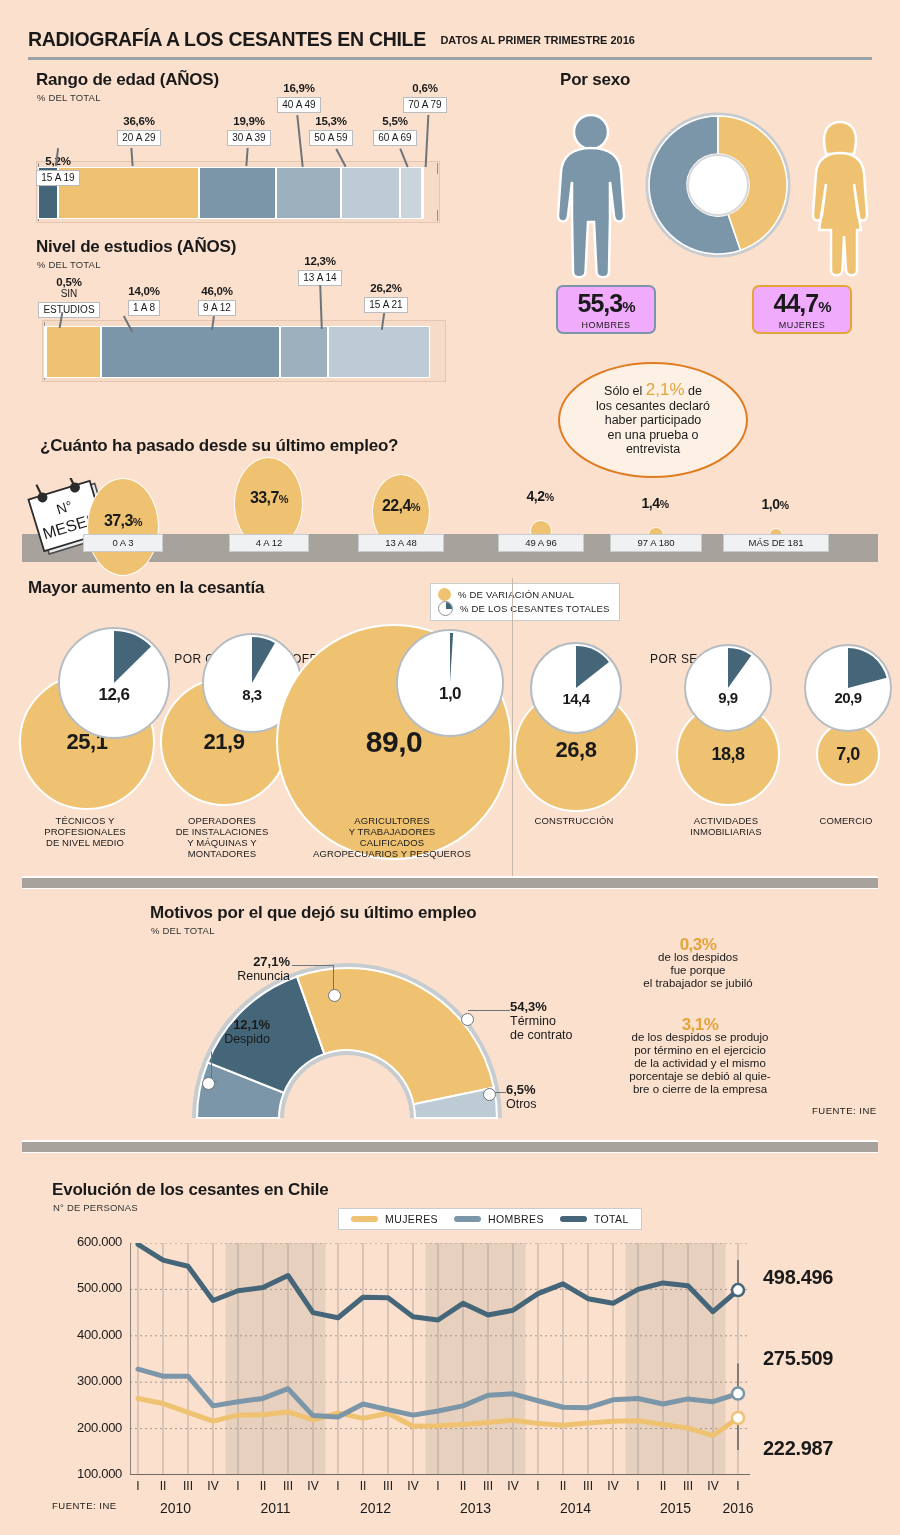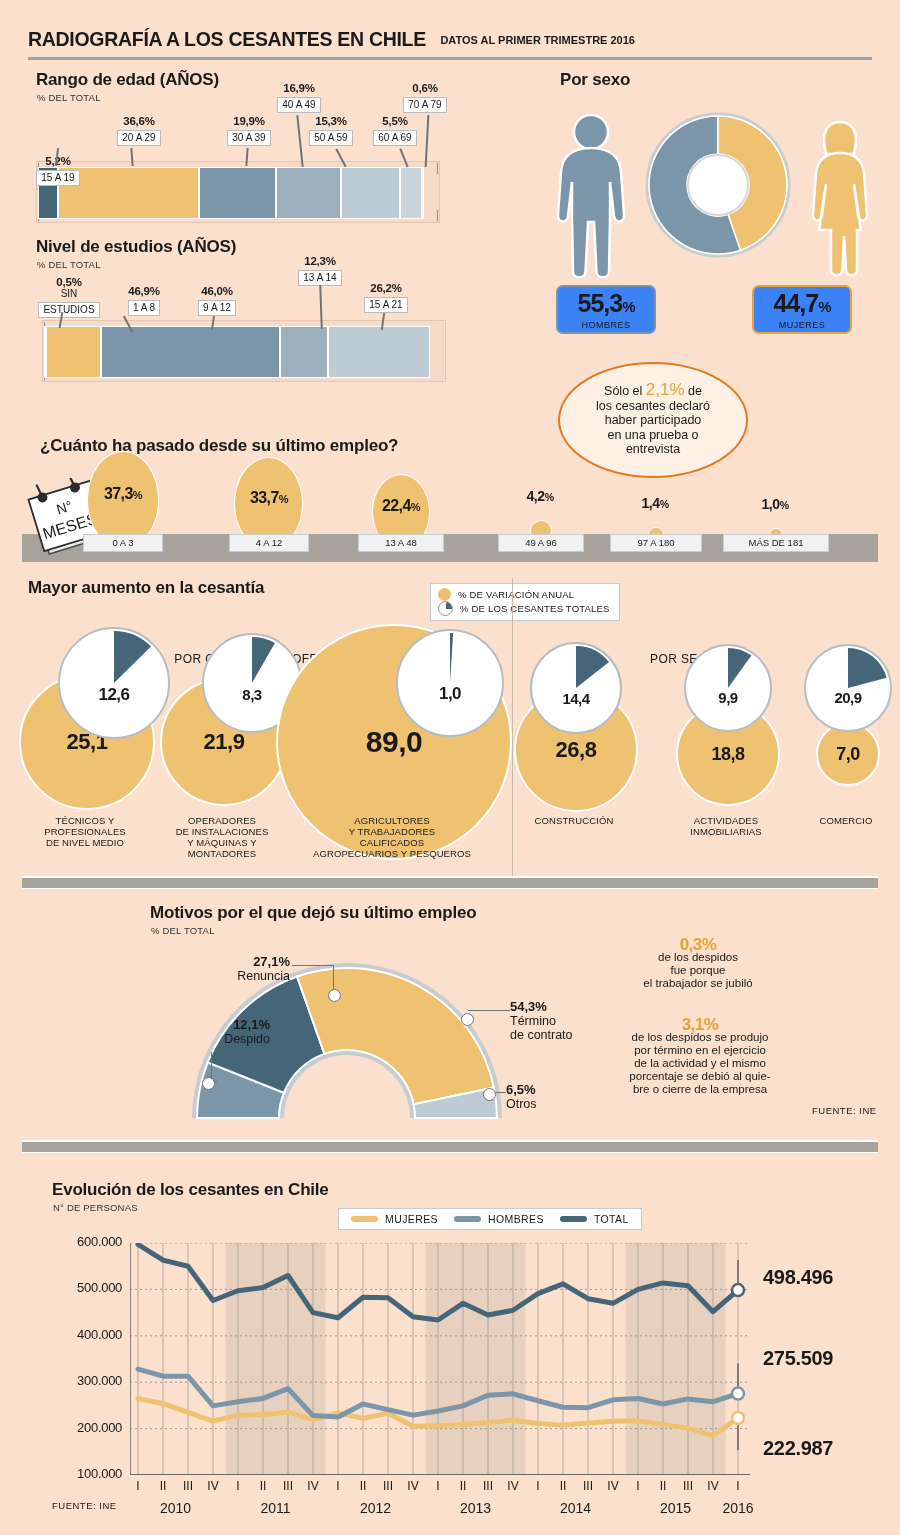--- a/index.html
+++ b/index.html
@@ -26,21 +26,21 @@
   .stack{position:absolute;display:flex;height:52px;}
   .stack > div{height:100%;border:1.4px solid #ffffff;box-sizing:border-box;}
   .tick{position:absolute;width:1px;background:#8a9096;}
   .callout{position:absolute;text-align:center;}
   .callout .pct{font-size:11.5px;font-weight:bold;letter-spacing:-0.2px;white-space:nowrap;}
   .callout .rng{font-size:10px;background:#ffffff;border:1px solid #b9bcbf;padding:0px 4px 1px 4px;display:inline-block;white-space:nowrap;line-height:13px;}
   .callout .rngplain{font-size:10px;display:block;line-height:11px;white-space:nowrap;}
   .leader{position:absolute;background:#6f7479;}
 
   
-  .pillbox{position:absolute;background:#3b82f6;border-radius:7px;text-align:center;padding:3px 0 2px 0;}
+  .pillbox{position:absolute;background:#f0abfc;border-radius:7px;text-align:center;padding:3px 0 2px 0;}
   .pillbox .big{font-size:25px;font-weight:bold;letter-spacing:-1px;line-height:26px;}
   .pillbox .big .pc{font-size:15px;}
   .pillbox .lbl{font-size:9px;letter-spacing:0.5px;line-height:10px;}
 
   
   #ovalNote{position:absolute;border:2.5px solid #e07b20;border-radius:50%;background:#fdf1e6;
     text-align:center;display:flex;align-items:center;justify-content:center;}
   #ovalNote p{margin:0;font-size:12.5px;line-height:14.5px;}
   #ovalNote .accent{color:#e4a43a;font-weight:normal;font-size:17px;}
 
@@ -185,21 +185,21 @@
   </div>
 
 <div class="callout" style="left:30px;top:276px;width:78px;">
   <div class="pct">0,5%</div>
   <div class="rngplain">SIN</div>
   <div class="rng">ESTUDIOS</div>
 </div>
 <div class="leader abs" style="left:60px;top:312px;width:1.5px;height:16px;transform:rotate(10deg);"></div>
 
 <div class="callout" style="left:110px;top:285px;width:68px;">
-  <div class="pct">46,9%</div>
+  <div class="pct">14,0%</div>
   <div class="rng">1 A 8</div>
 </div>
 <div class="leader abs" style="left:127px;top:315px;width:1.5px;height:18px;transform:rotate(-28deg);"></div>
 
 <div class="callout" style="left:183px;top:285px;width:68px;">
   <div class="pct">46,0%</div>
   <div class="rng">9 A 12</div>
 </div>
 <div class="leader abs" style="left:212px;top:316px;width:1.5px;height:14px;transform:rotate(8deg);"></div>
 
@@ -270,21 +270,21 @@
     <circle cx="26" cy="12" r="5" fill="#2b2b2b"></circle>
     <circle cx="60" cy="12" r="5" fill="#2b2b2b"></circle>
     <line x1="26" y1="12" x2="24" y2="-2" stroke="#2b2b2b" stroke-width="2.2"></line>
     <line x1="60" y1="12" x2="58" y2="-2" stroke="#2b2b2b" stroke-width="2.2"></line>
     <text x="44" y="33" font-family="Liberation Sans, sans-serif" font-size="14" text-anchor="middle" fill="#1a1a1a">N°</text>
     <text x="44" y="53" font-family="Liberation Sans, sans-serif" font-size="16" text-anchor="middle" fill="#1a1a1a">MESES</text>
   </g>
 </svg>
 
 <div id="monthsHolder">
-    <div class="mcirc" style="left: 86.7825px; top: 451px; width: 70.435px; height: 96.085px; border-radius: 50%;">
+    <div class="mcirc" style="left: 86.7825px; top: 478px; width: 70.435px; height: 96.085px; border-radius: 50%;">
       <span class="mval" style="position:relative;top:-6px;">37,3<span class="pc">%</span></span>
     </div>
     <div class="mlbl" style="left: 83px; top: 534px; width: 78px;">0 A 3</div>
     <div class="mcirc" style="left: 234.493px; top: 457.135px; width: 67.015px; height: 90.865px; border-radius: 50%;">
       <span class="mval" style="position:relative;top:-6px;">33,7<span class="pc">%</span></span>
     </div>
     <div class="mlbl" style="left: 229px; top: 534px; width: 78px;">4 A 12</div>
     <div class="mcirc" style="left: 371.86px; top: 473.52px; width: 56.28px; height: 74.48px; border-radius: 50%;">
       <span class="mval" style="position:relative;top:-6px;">22,4<span class="pc">%</span></span>
     </div>

